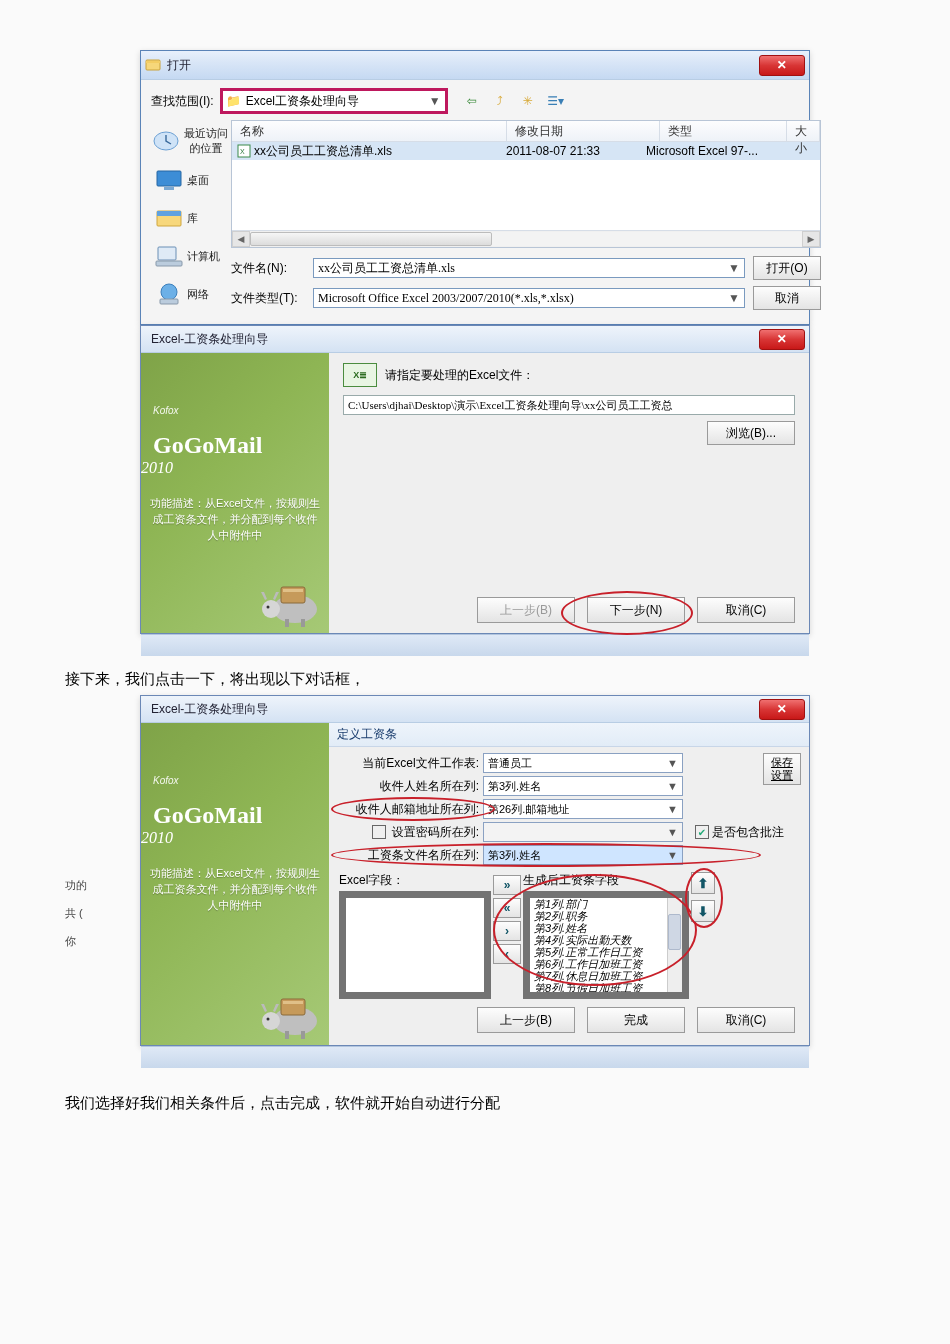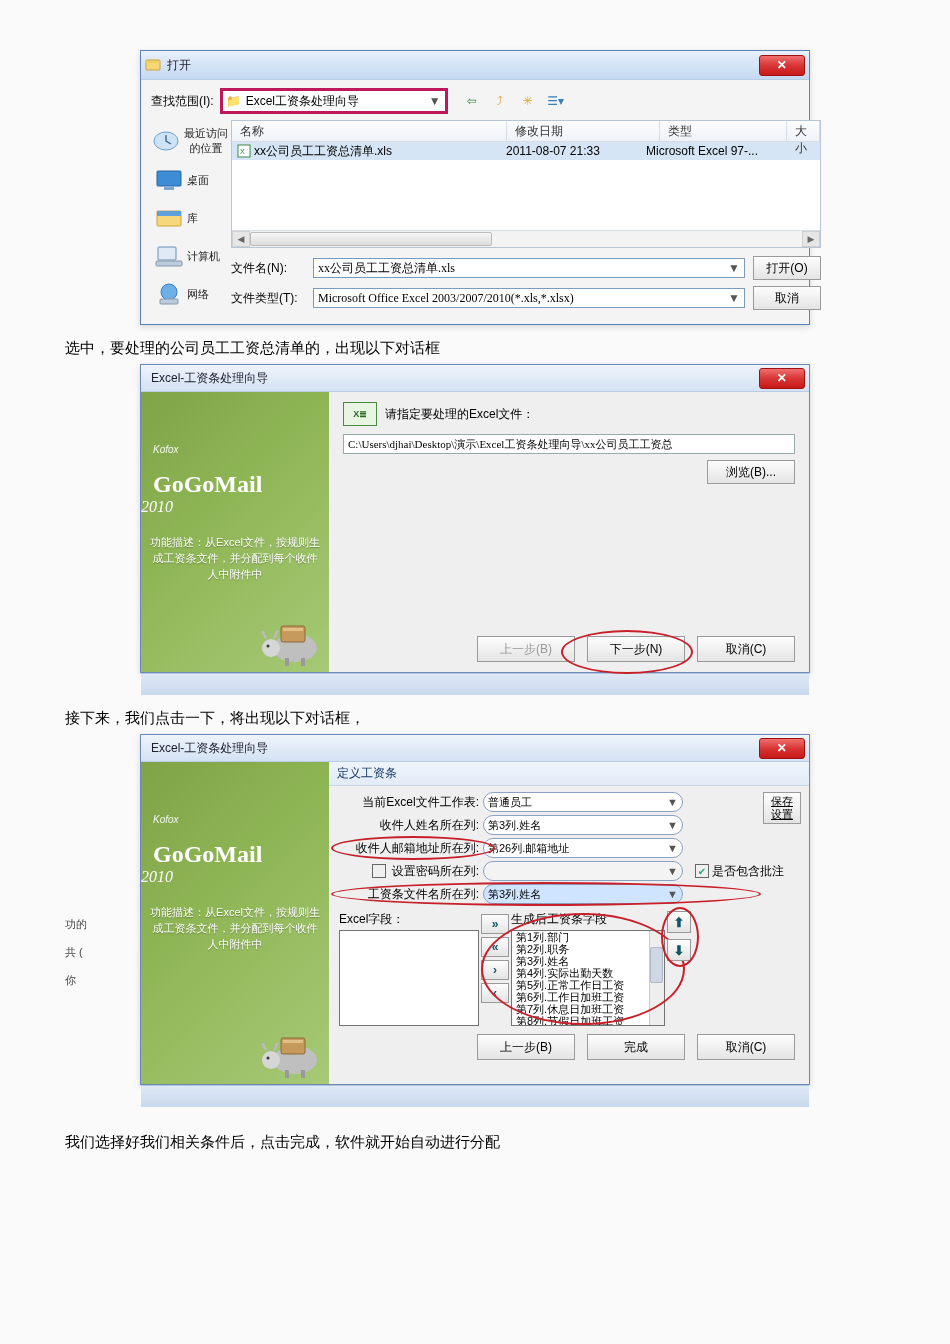--- a/index.html
+++ b/index.html
@@ -247,38 +247,39 @@
     border-bottom:1px solid #c8d6e8;
   }
   .form-area { padding:6px 10px 4px 16px; position:relative; }
   .form-row { display:flex; align-items:center; gap:4px; margin-bottom:3px; font-size:12px;}
   .form-row .lab { width:134px; text-align:right; }
   .form-row .sel {
     height:18px; border:1px solid #8aa1c2; background:#fff;
     display:flex; align-items:center; justify-content:space-between;
     padding:0 4px; font-size:11px;
   }
-  .sel.w1 { width:190px;border-radius:10px;}
+  .sel.w1 { width:190px;}
   .sel .dd { color:#555;}
   .save-set {
     position:absolute; right:8px; top:6px;
     width:36px; height:30px;
     border:1px solid #9a9a9a;
     background:linear-gradient(to bottom,#fdfdfd,#e4e4e4);
     font-size:11px; text-align:center;
     display:flex; align-items:center; justify-content:center;
     line-height:13px;
     text-decoration:underline;
   }
   .chk { width:12px; height:12px; border:1px solid #666; display:inline-flex; align-items:center; justify-content:center; font-size:10px; color:#2a7; margin-right:3px;}
   .lists-row { display:flex; gap:2px; padding:0 10px; align-items:flex-start;}
   .lists-row .col-label { font-size:12px; margin-bottom:2px;}
   .listbox {
-    border:1px solid #737373; background:#fff; font-size:11px;
+    border:7px solid #737373; background:#fff; font-size:11px;
     overflow:hidden;
+    font-style:italic;
   }
   .listbox.lb1 { width:138px; height:94px;}
   .listbox.lb2 { width:152px; height:94px; position:relative;}
   .lb2 .lb-line { padding:0 4px; line-height:12px; white-space:nowrap;}
   .lb2 .lb-scroll { position:absolute; right:0; top:0; width:14px; height:100%; background:#eee; border-left:1px solid #ccc;}
   .lb2 .lb-thumb { position:absolute; right:1px; top:16px; width:11px; height:34px; background:#cfd7e4; border:1px solid #aeb9cc; border-radius:2px;}
   .move-col { display:flex; flex-direction:column; gap:3px; justify-content:center; height:94px;}
   .move-btn { width:26px; height:18px; border:1px solid #9a9a9a; background:linear-gradient(to bottom,#fdfdfd,#e4e4e4);
     display:flex; align-items:center; justify-content:center; font-size:12px; color:#156; font-weight:bold;}
   .ud-col { display:flex; flex-direction:column; gap:6px; justify-content:flex-start; height:94px;}
@@ -432,21 +433,20 @@
             <div class="btn">
                   <span>取消</span>
                 </div>
           </div>
         </div>
       </div>
     </div>
   </div>
 </div>
 
-<p class="caption">选中，要处理的公司员工工资总清单的，出现以下对话框</p>
 
 <div class="wizard-frame">
   <div class="wizard-titlebar">
     <span class="title-text">Excel-工资条处理向导</span>
     <div class="close-btn" style="margin-left:auto;">
           <span>✕</span>
         </div>
   </div>
   <div class="wizard-body">
     <div class="wiz-left">

